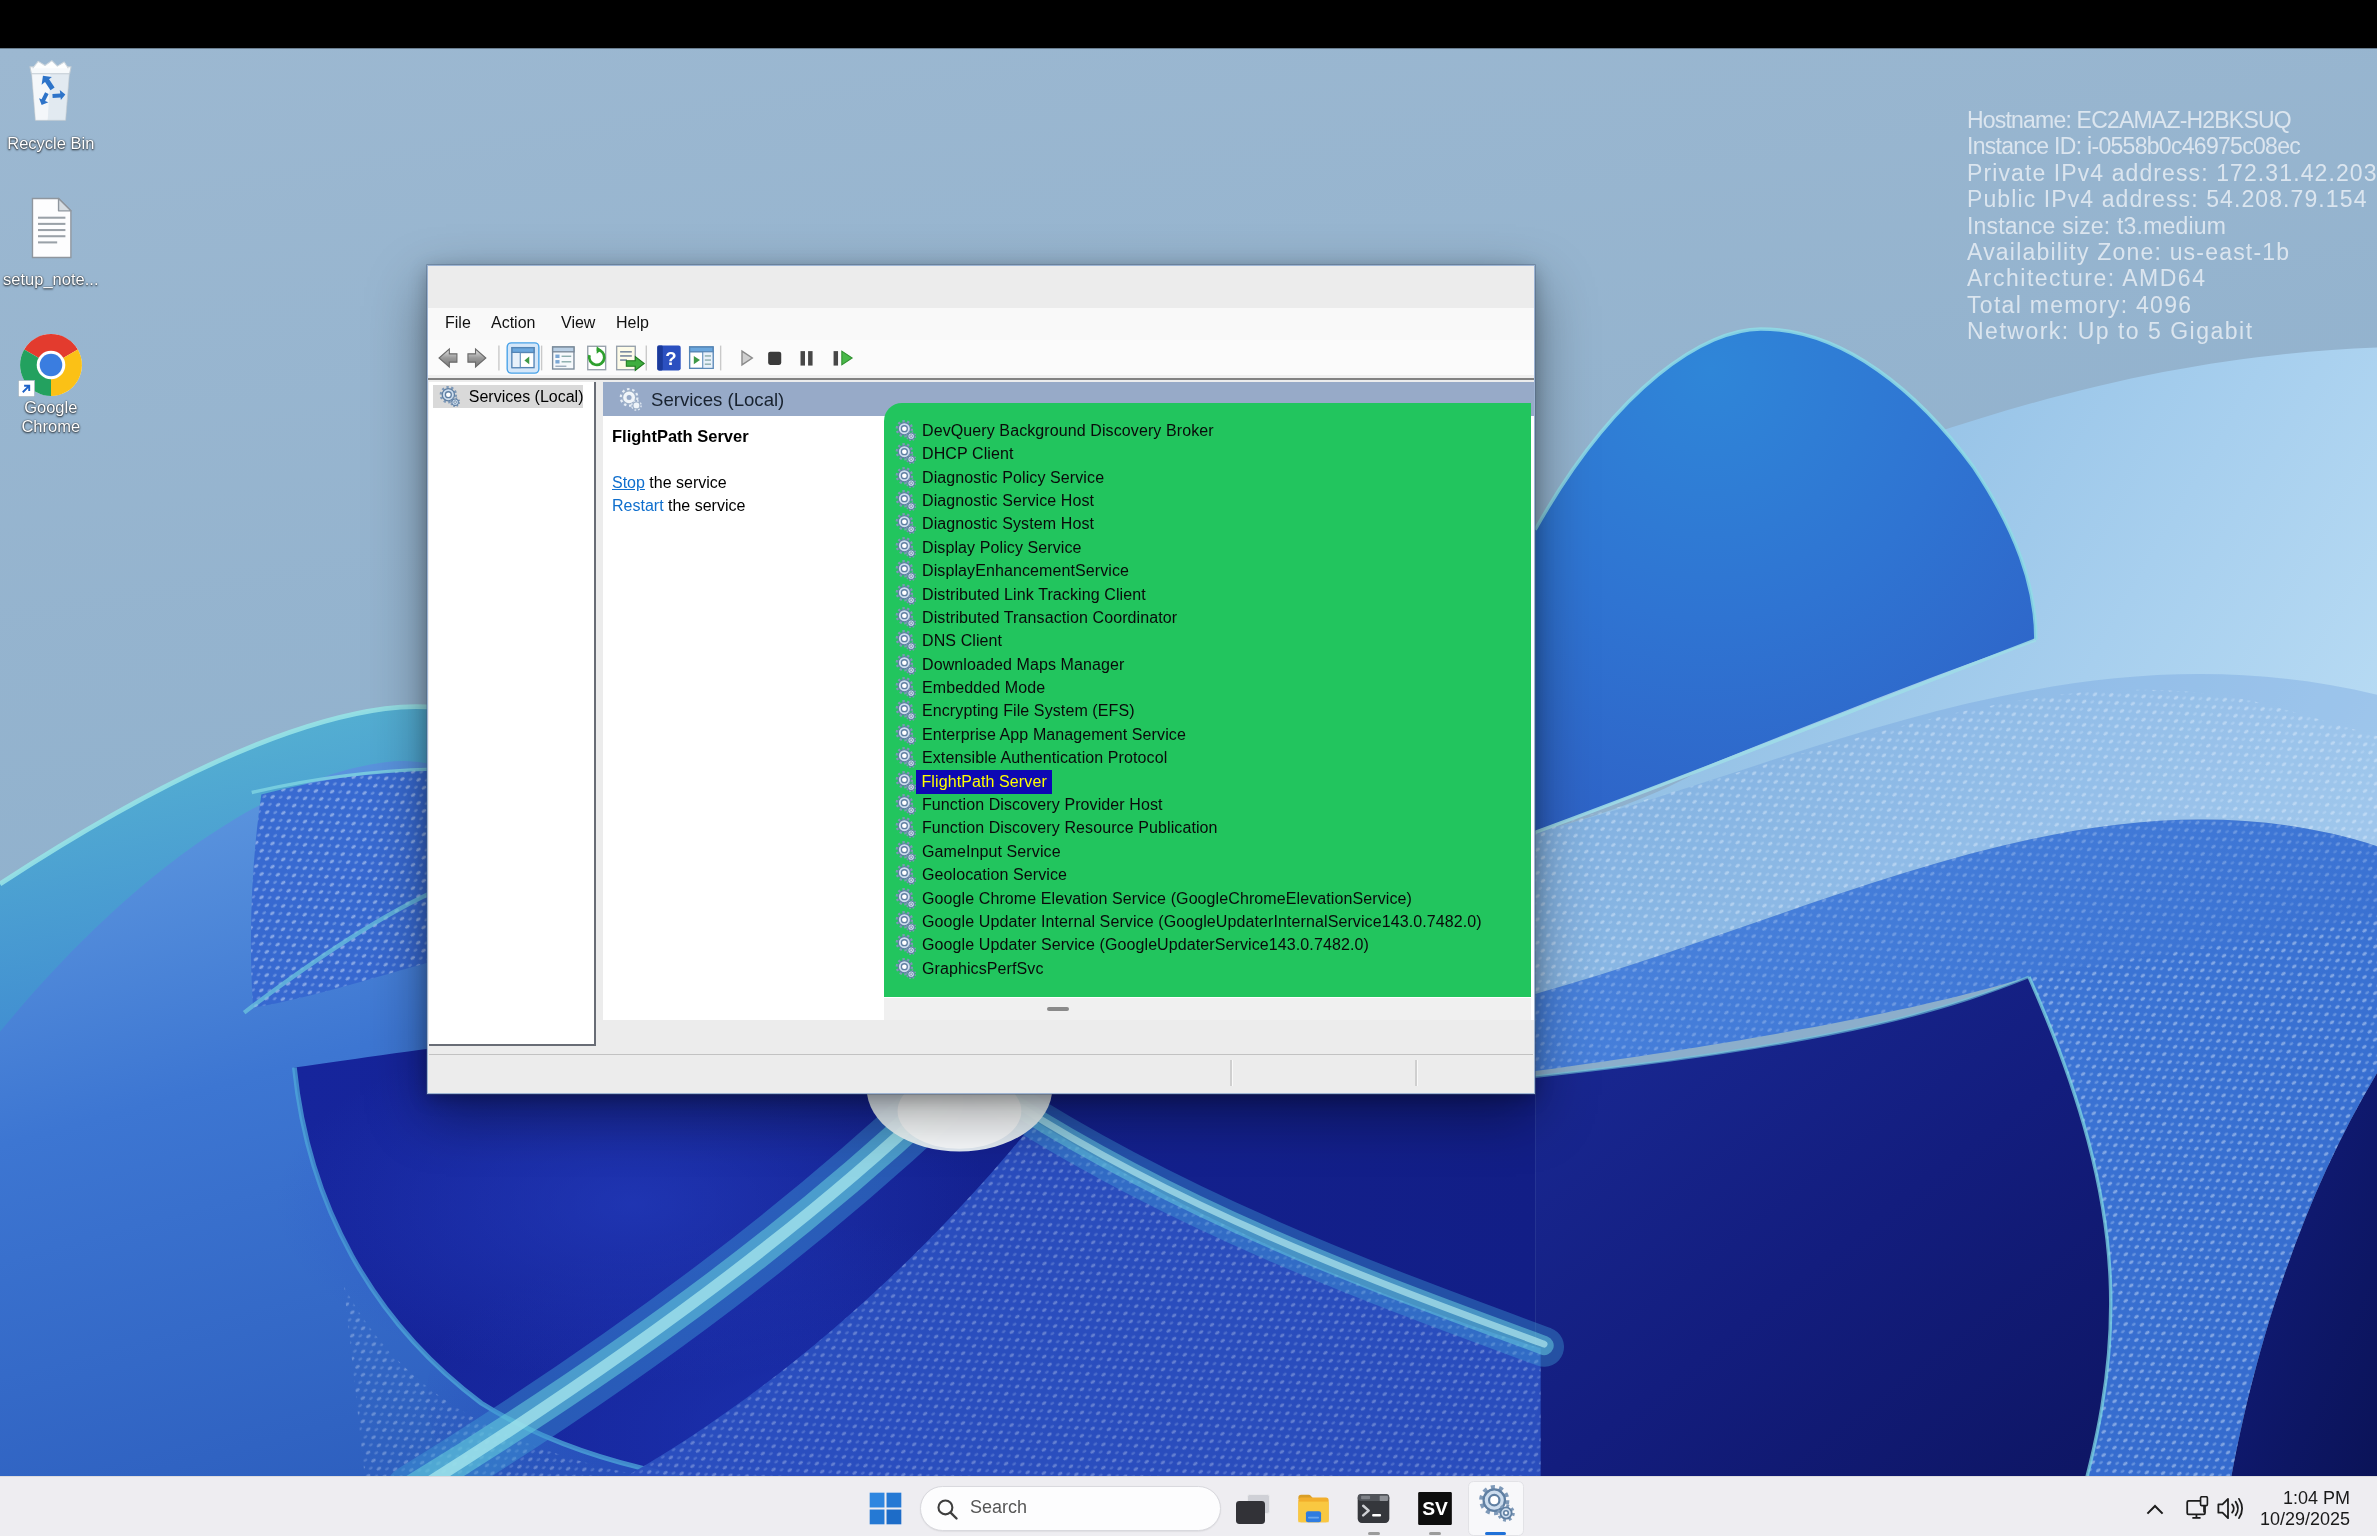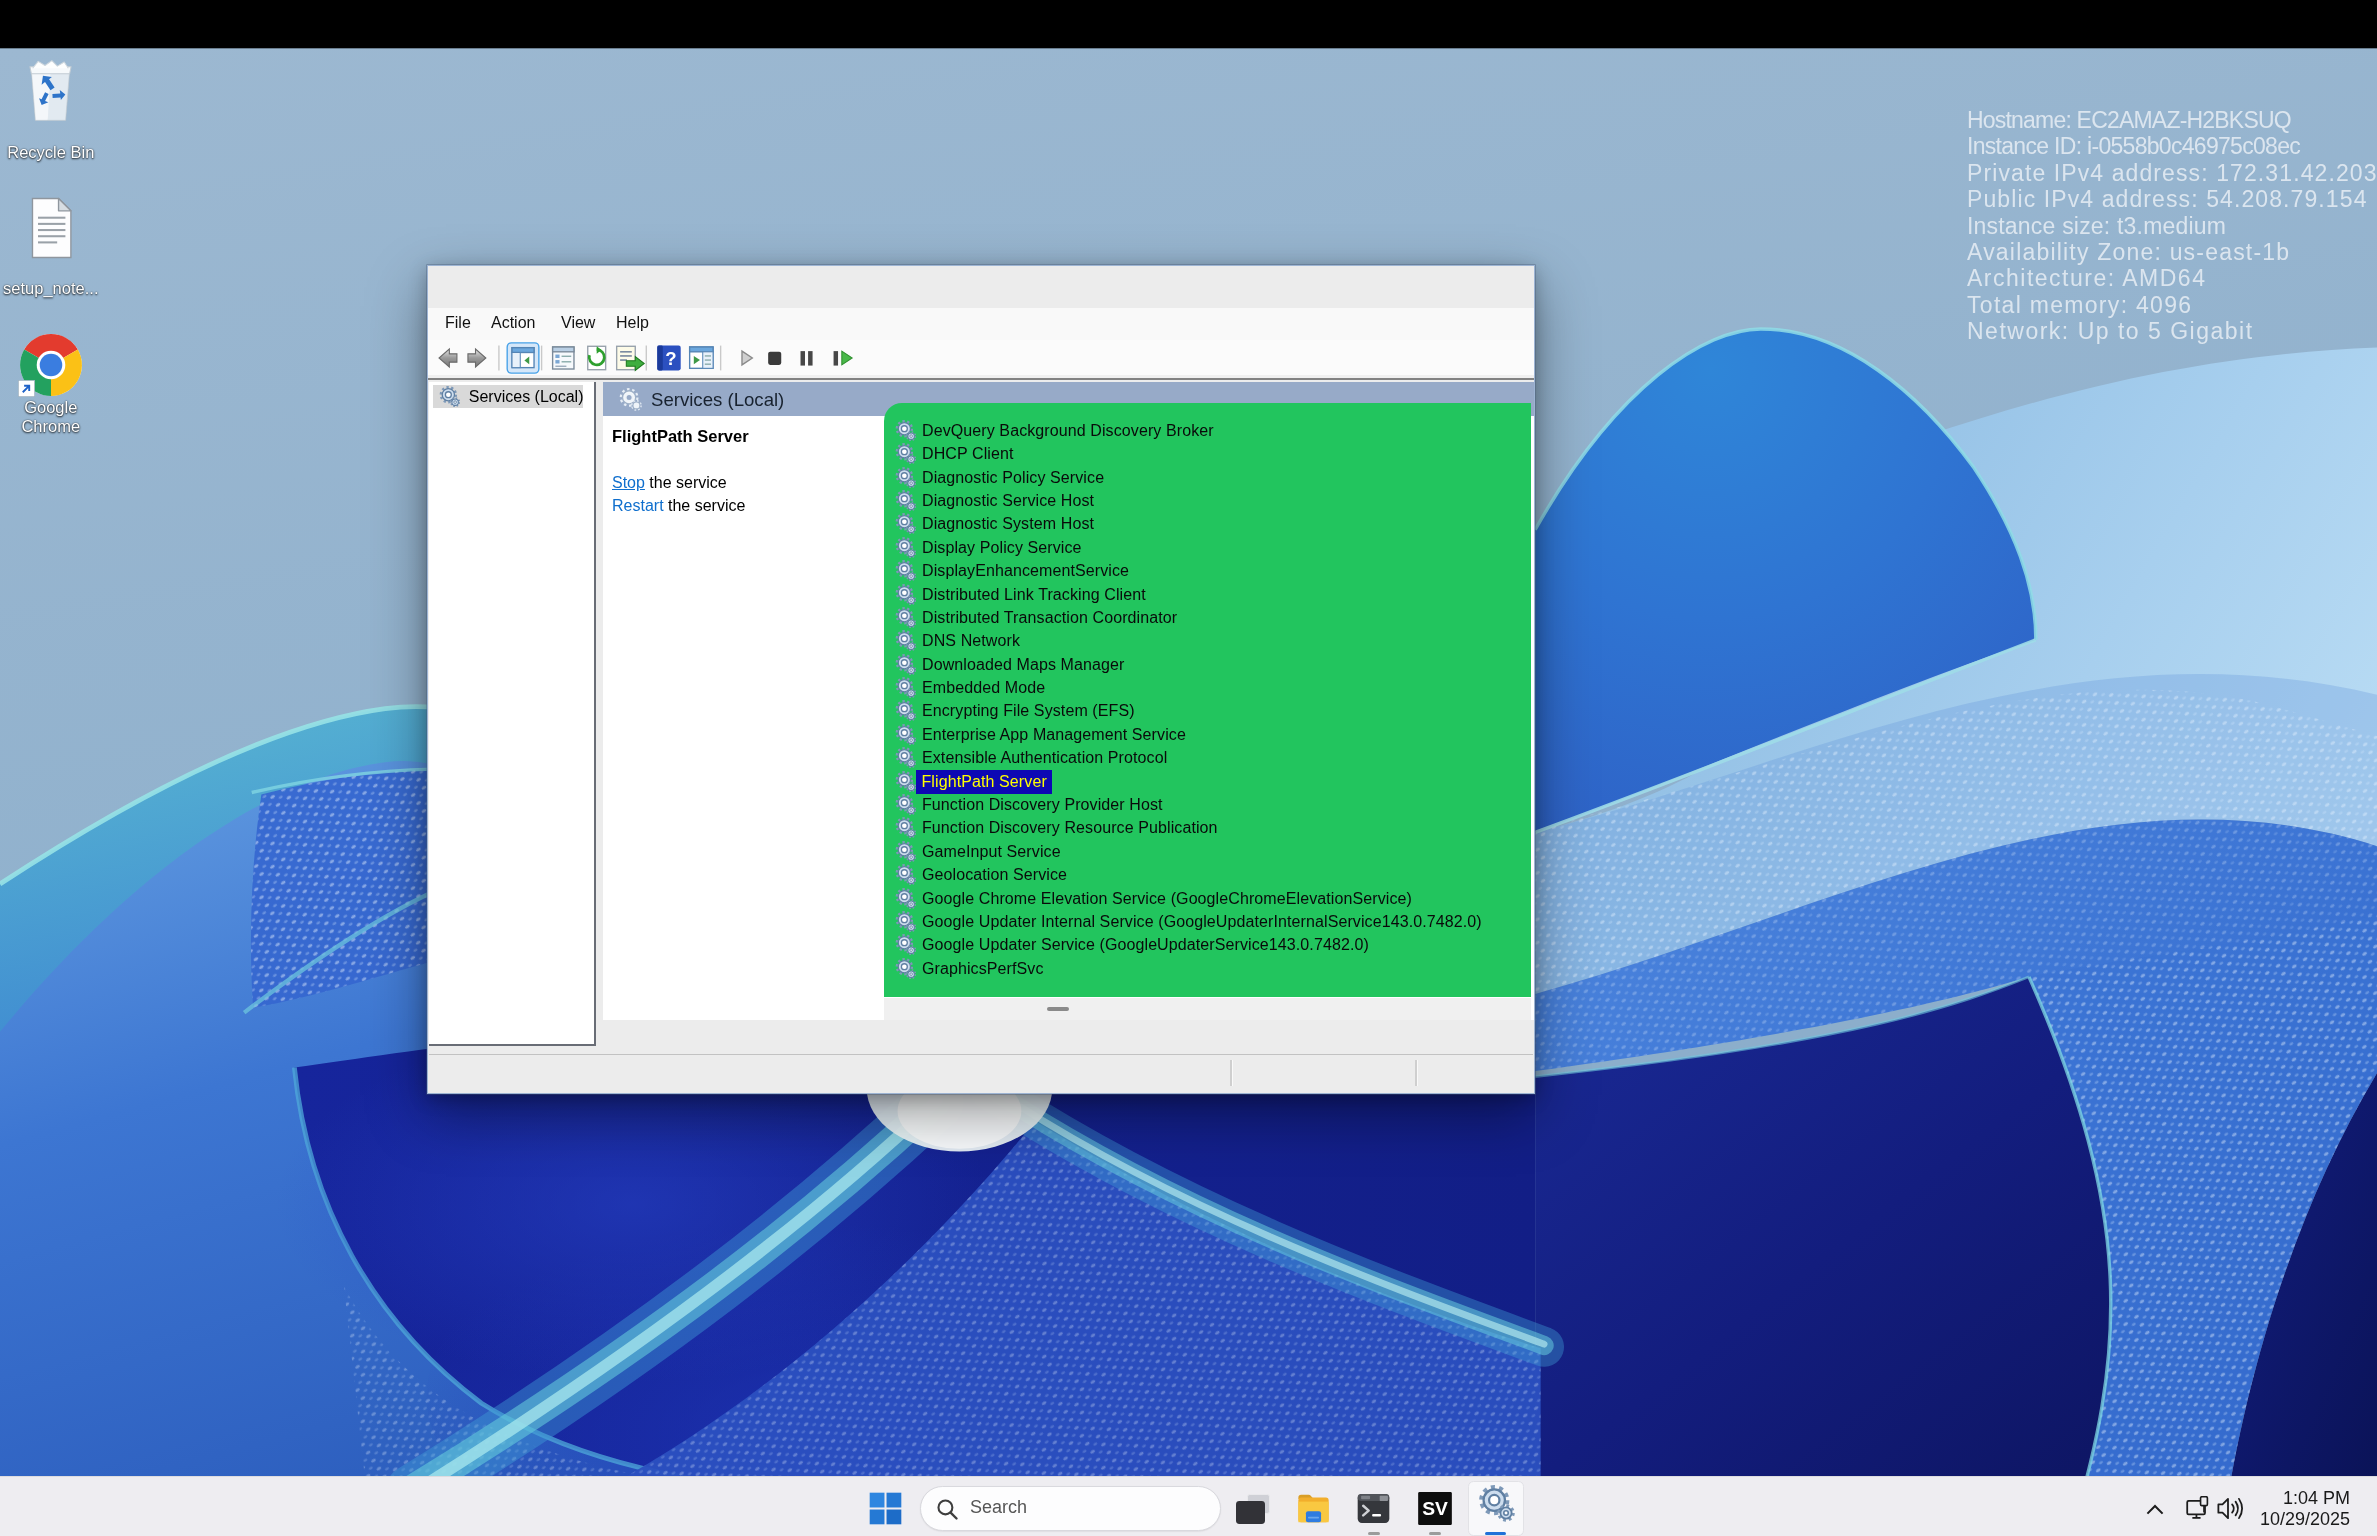--- a/index.html
+++ b/index.html
@@ -1,20 +1,20 @@
 <!DOCTYPE html>
 <html style="font-size:11px"><head>
 <meta charset="utf-8">
 <style>
   * { margin:0; padding:0; box-sizing:border-box; }
   html,body { width:2377px; height:1537px; background:#000; overflow:hidden; }
   body { position:relative; font-family:"Liberation Sans", sans-serif; }
   .abs { position:absolute; }
   .dicon { position:absolute; text-align:center; }
-  .dlabel { color:#fff; font-size:16.5px; text-shadow:0 1.4px 2.1px rgba(0,0,0,.85), 0 0 1.4px rgba(0,0,0,.7); line-height:18.6px; margin-top:20px; }
+  .dlabel { color:#fff; font-size:16.5px; text-shadow:0 1.4px 2.1px rgba(0,0,0,.85), 0 0 1.4px rgba(0,0,0,.7); line-height:18.6px; margin-top:11px; }
   #ec2info { position:absolute; left:1967px; top:107px; color:rgba(226,234,242,0.9);
      font-size:23px; line-height:26.4px; white-space:pre; }
   
   #win { position:absolute; left:427px; top:265px; width:1108px; height:829px;
      background:#ececec; border:1.4px solid #9db4d3;
      box-shadow:0 0 0 0.7px rgba(70,90,120,.5), 0 20.6px 55px rgba(0,0,0,.40), 0 4.1px 16.5px rgba(0,0,0,.25); }
   #titlebar { position:absolute; left:0; top:0; right:0; height:42px; background:#f0f0f0; }
   #titlebar .ttl { position:absolute; left:44px; top:12.4px; font-size:16.5px; color:#000; }
   #menubar { position:absolute; left:0; top:42px; right:0; height:32px; background:#f9f9f9; font-size:16px; color:#111; }
   #menubar span { position:absolute; top:6.2px; }
@@ -402,21 +402,21 @@
       <div class="lrow" style="top:203px">
           <svg width="21.3" height="21.3" viewBox="0 0 33 33">
             <use href="#gearsym"></use>
           </svg>
           <span class="t">Distributed Transaction Coordinator</span>
         </div>
       <div class="lrow" style="top:226px">
           <svg width="21.3" height="21.3" viewBox="0 0 33 33">
             <use href="#gearsym"></use>
           </svg>
-          <span class="t">DNS Network</span>
+          <span class="t">DNS Client</span>
         </div>
       <div class="lrow" style="top:250px">
           <svg width="21.3" height="21.3" viewBox="0 0 33 33">
             <use href="#gearsym"></use>
           </svg>
           <span class="t">Downloaded Maps Manager</span>
         </div>
       <div class="lrow" style="top:273px">
           <svg width="21.3" height="21.3" viewBox="0 0 33 33">
             <use href="#gearsym"></use>

